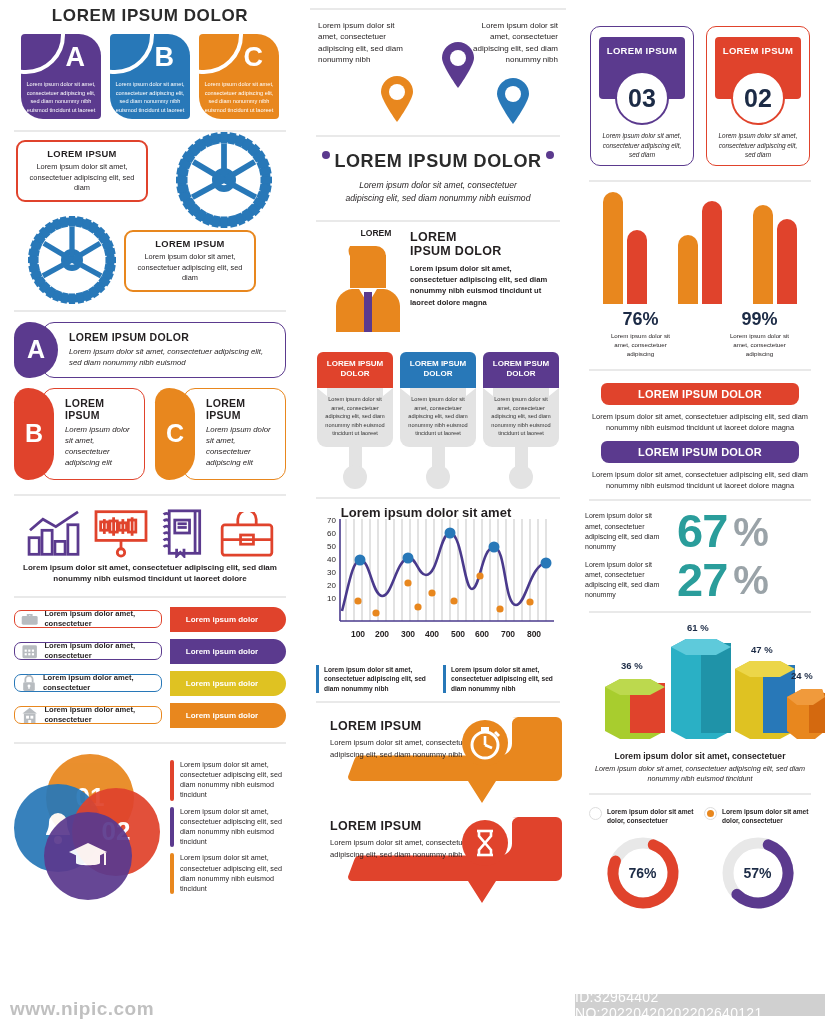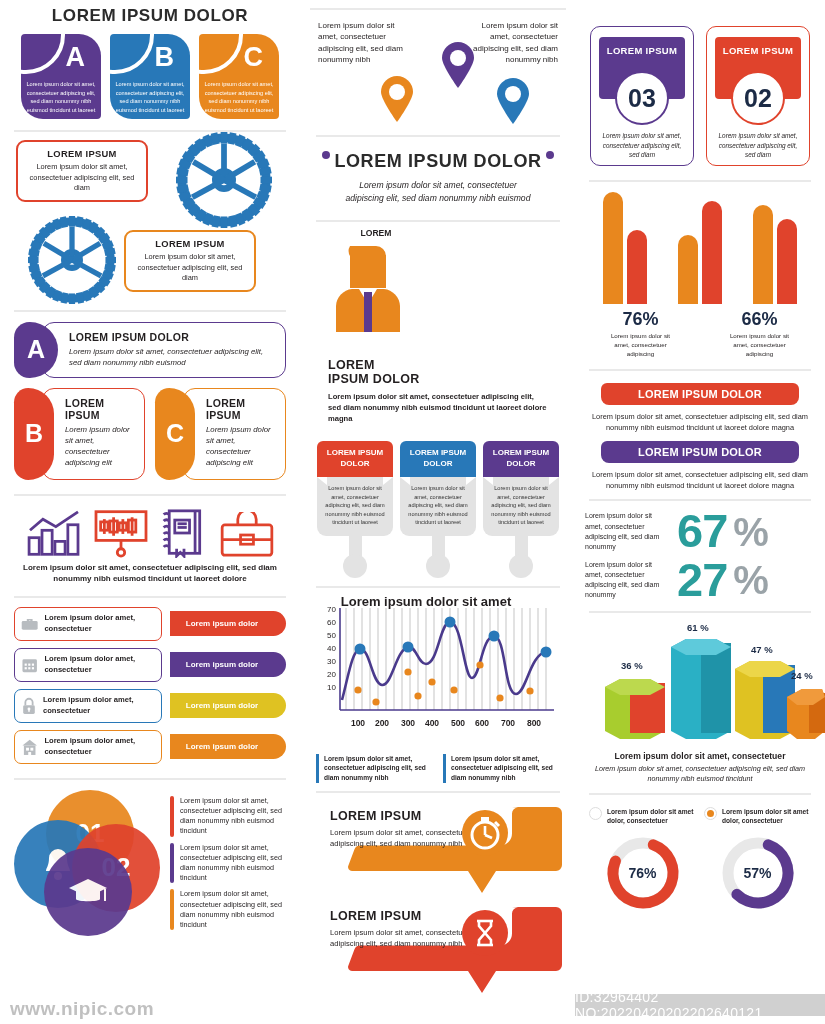--- a/index.html
+++ b/index.html
@@ -65,41 +65,41 @@
   .brk .tab { z-index:3; }
   .brk .bdy .t { font-size:10.5px; font-weight:bold; letter-spacing:.3px; margin-bottom:3px; }
   .brk .bdy .d { font-size:7.8px; font-style:italic; line-height:1.45; }
 
   
   .iconstrip { display:flex; justify-content:space-around; align-items:flex-end; padding:6px 6px 2px; }
 
   
   .lrow { display:flex; align-items:center; gap:8px; margin-bottom:7px; }
   .lbox { flex:0 0 148px; border:1.8px solid #000; border-radius:7px; padding:5px 6px;
-          display:flex; align-items:center; gap:6px; height:34px; }
+          display:flex; align-items:center; gap:6px; height:18px; }
   .lbox .tx { font-size:7.6px; font-weight:bold; line-height:1.35; }
   .ribbon { flex:1; height:25px; border-radius:0 22px 22px 0; color:#fff;
             font-size:8px; font-weight:bold; display:flex; align-items:center;
             justify-content:center; padding-right:12px; }
 
   
   .venn { position:relative; width:150px; height:128px; }
   .venn .c { position:absolute; width:88px; height:88px; border-radius:50%; opacity:.93;
              display:flex; align-items:center; justify-content:center;
              color:#fff; font-size:26px; font-weight:bold; }
   .vlist .vi { display:flex; gap:6px; margin-bottom:6px; }
   .vlist .bar { width:4px; border-radius:2px; flex:0 0 4px; }
   .vlist .tx { font-size:7.2px; line-height:1.42; }
 
   
   .pinwrap { position:relative; height:115px; }
   .pin { position:absolute; width:34px; height:46px; }
 
   
-  .person-row { display:flex; align-items:flex-start; gap:20px; padding:4px 12px 8px;flex-direction:column; }
+  .person-row { display:flex; align-items:flex-start; gap:4px; padding:4px 12px 8px; }
 
   
   .tagrow { display:flex; gap:7px; justify-content:center; padding:4px 10px 8px; }
   .tagcard { position:relative; width:76px; }
   .tagcard .head { border-radius:6px 6px 0 0; color:#fff; font-size:8px; font-weight:bold;
                    text-align:center; padding:7px 3px 8px; line-height:1.35; position:relative; }
   .tagcard .head:after {
     content:""; position:absolute; left:0; bottom:-8px; border-left:10px solid transparent;
     border-top:8px solid; }
   .tagcard .head:before {
@@ -759,21 +759,21 @@
           <div class="bar" style="background:#e8871e;height:99px"></div>
           <div class="bar" style="background:#e0432c;height:85px"></div>
         </div>
       </div>
       <div class="pctrow">
         <div class="pctcell">
           <div class="p">76%</div>
           <div class="c">Lorem ipsum dolor sit amet, consectetuer adipiscing</div>
         </div>
         <div class="pctcell">
-          <div class="p">66%</div>
+          <div class="p">99%</div>
           <div class="c">Lorem ipsum dolor sit amet, consectetuer adipiscing</div>
         </div>
       </div>
     </div>
     <div class="hr" style="margin-top:10px"></div>
 
     <div style="padding-top:12px">
       <div class="pill" style="background:#e0432c">LOREM IPSUM DOLOR</div>
       <div class="pilltxt">Lorem ipsum dolor sit amet, consectetuer adipiscing elit, sed diam nonummy nibh euismod tincidunt ut laoreet dolore magna</div>
     </div>

